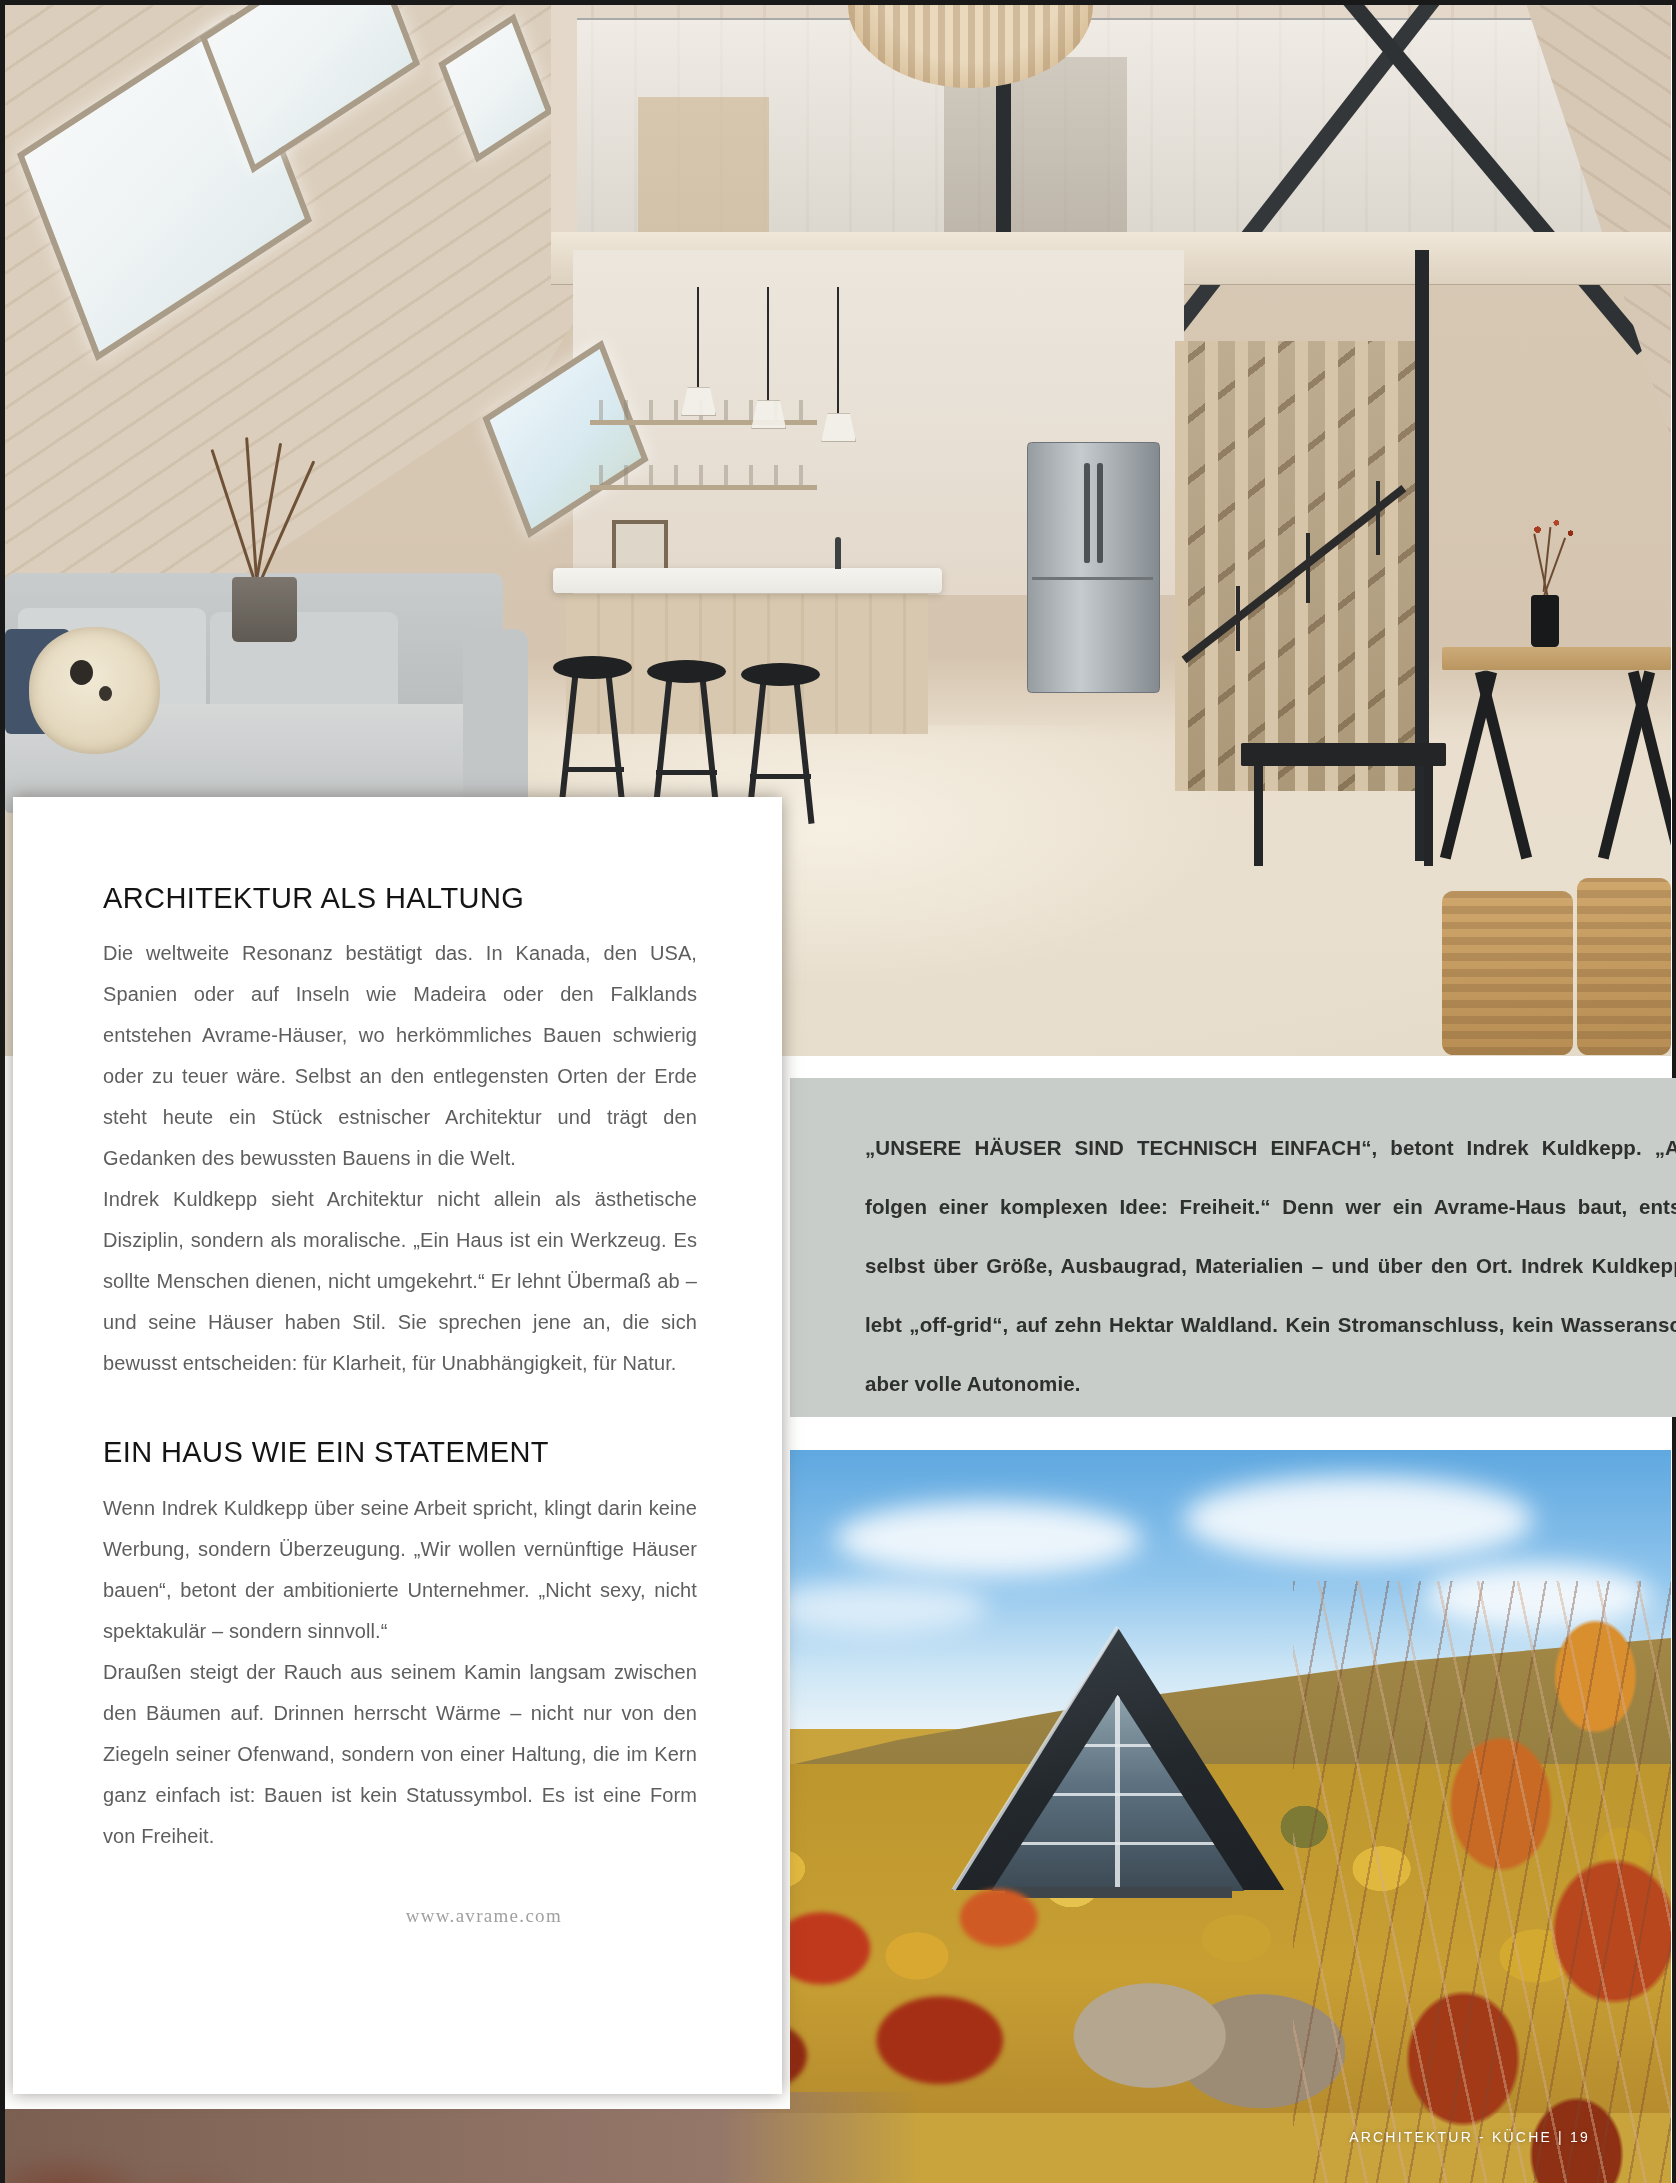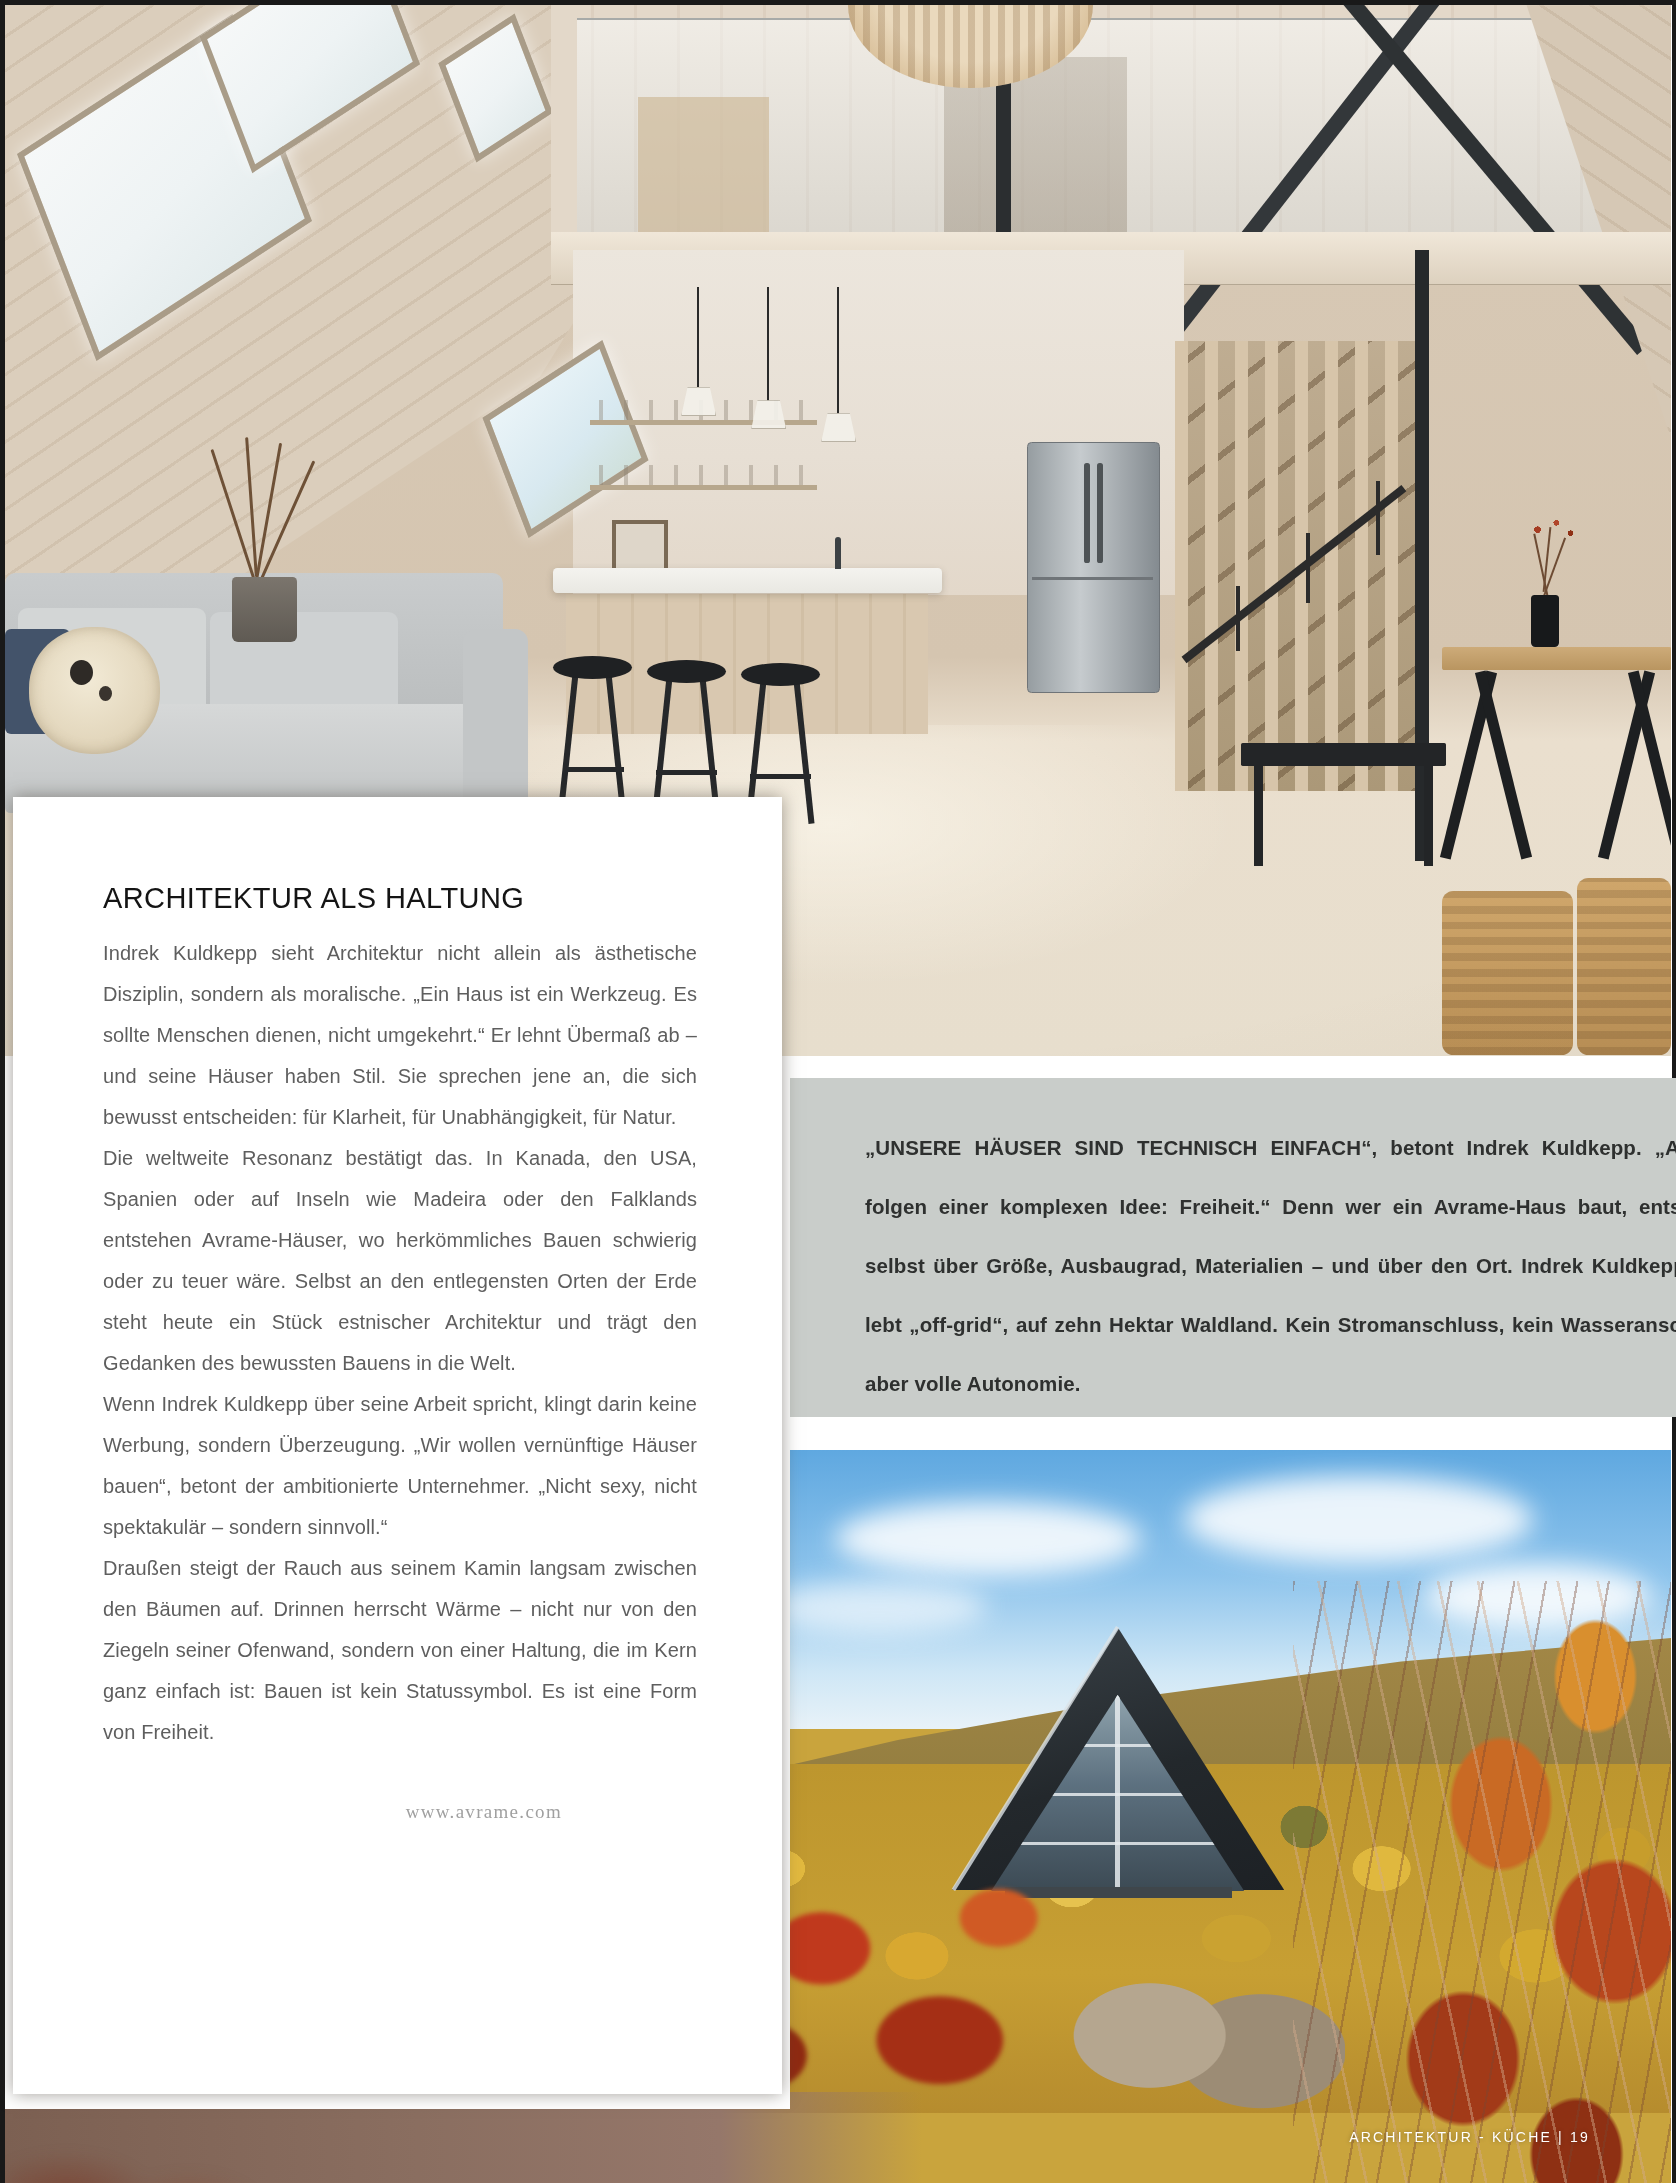--- a/index.html
+++ b/index.html
@@ -325,22 +325,23 @@
     <div class="a pb-blur-red"></div>
     <div class="a pb-mask"></div>
   </div>
 
   <div class="graybox a">
     <p><span>„UNSERE HÄUSER SIND TECHNISCH EINFACH“</span><span>, betont Indrek Kuldkepp. „Aber sie folgen einer komplexen Idee: Freiheit.“ Denn wer ein Avrame-Haus baut, entscheidet selbst über Größe, Ausbaugrad, Materialien – und über den Ort. Indrek Kuldkepp selbst lebt „off-grid“, auf zehn Hektar Waldland. Kein Stromanschluss, kein Wasseranschluss – aber volle Autonomie.</span></p>
   </div>
 
   <div class="whitebox a">
     <h2 id="heading1">ARCHITEKTUR ALS HALTUNG</h2>
+    <p>Die weltweite Resonanz bestätigt das. In Kanada, den USA, Spanien oder auf Inseln wie Madeira oder den Falklands entstehen Avrame-Häuser, wo herkömmliches Bauen schwierig oder zu teuer wäre. Selbst an den entlegensten Orten der Erde steht heute ein Stück estnischer Architektur und trägt den Gedanken des bewussten Bauens in die Welt.</p>
     <p>Indrek Kuldkepp sieht Architektur nicht allein als ästhetische Disziplin, sondern als moralische. „Ein Haus ist ein Werkzeug. Es sollte Menschen dienen, nicht umgekehrt.“ Er lehnt Übermaß ab – und seine Häuser haben Stil. Sie sprechen jene an, die sich bewusst entscheiden: für Klarheit, für Unabhängigkeit, für Natur.</p>
-    <p>Die weltweite Resonanz bestätigt das. In Kanada, den USA, Spanien oder auf Inseln wie Madeira oder den Falklands entstehen Avrame-Häuser, wo herkömmliches Bauen schwierig oder zu teuer wäre. Selbst an den entlegensten Orten der Erde steht heute ein Stück estnischer Architektur und trägt den Gedanken des bewussten Bauens in die Welt.</p>
+    <h2 id="heading2">EIN HAUS WIE EIN STATEMENT</h2>
     <p>Wenn Indrek Kuldkepp über seine Arbeit spricht, klingt darin keine Werbung, sondern Überzeugung. „Wir wollen vernünftige Häuser bauen“, betont der ambitionierte Unternehmer. „Nicht sexy, nicht spektakulär – sondern sinnvoll.“</p>
     <p>Draußen steigt der Rauch aus seinem Kamin langsam zwischen den Bäumen auf. Drinnen herrscht Wärme – nicht nur von den Ziegeln seiner Ofenwand, sondern von einer Haltung, die im Kern ganz einfach ist: Bauen ist kein Statussymbol. Es ist eine Form von Freiheit.</p>
     <div class="site">www.avrame.com</div>
   </div>
 
   <div class="footer a">ARCHITEKTUR - KÜCHE | 19</div>
 
   <div class="a fr fr-top"></div>
   <div class="a fr fr-left"></div>
   <div class="a fr fr-right"></div>

